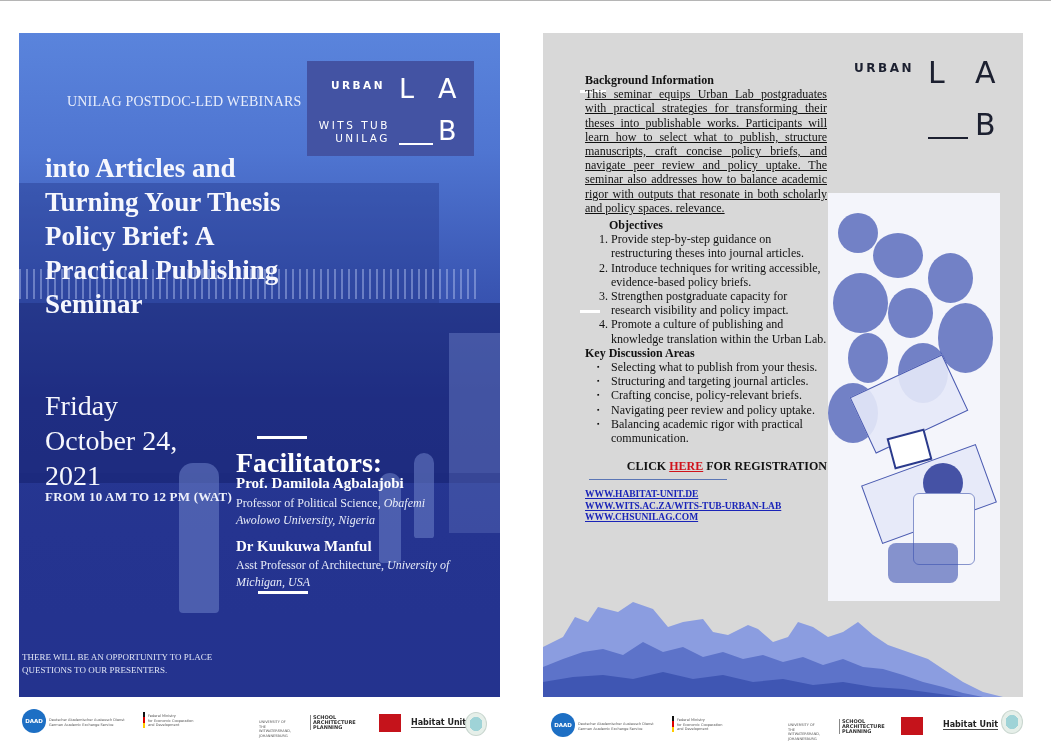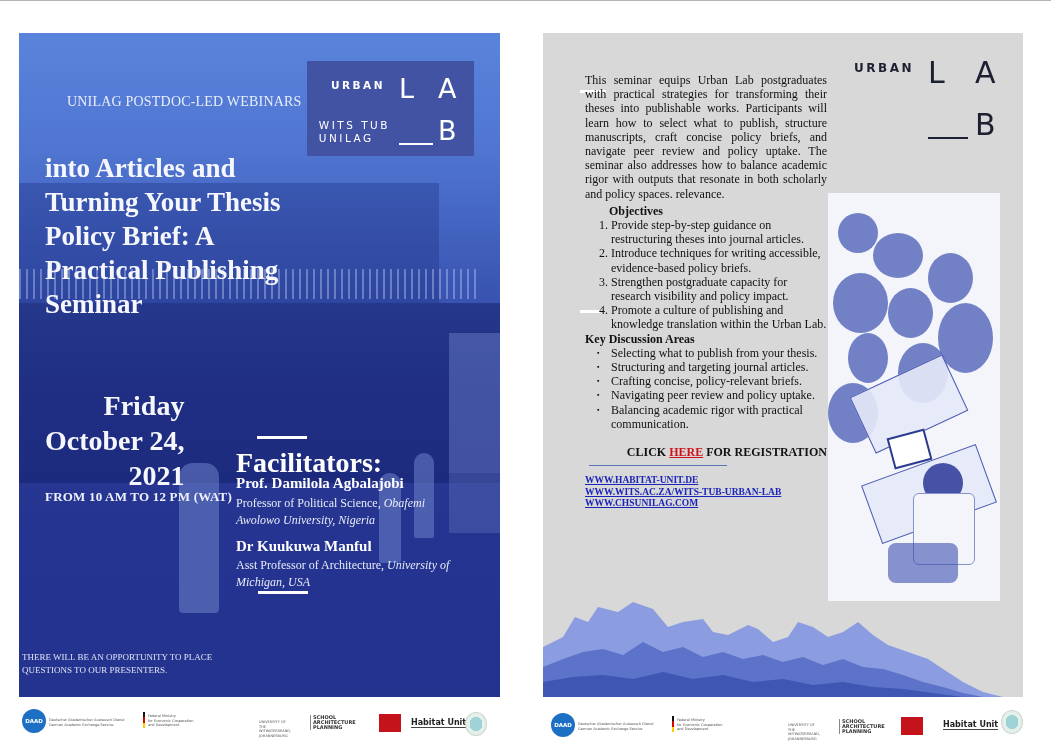--- a/index.html
+++ b/index.html
@@ -20,31 +20,31 @@
   .figure-person { position:absolute; background:rgba(110,130,200,0.55); border-radius:14px 14px 4px 4px; }
 
   .webinar-label {
     position:absolute; left:48px; top:61px; font-size:14px; color:#e8edfb; letter-spacing:0.2px;
   }
   .logo-box {
     position:absolute; left:288px; top:28px; width:167px; height:95px; background:#4353a3;
     font-family:"DejaVu Sans", sans-serif; color:#fff;
   }
   .logo-box .urban { position:absolute; left:24px; top:18px; font-size:10.5px; letter-spacing:2.5px; font-weight:bold; }
-  .logo-box .wits { position:absolute; right:84px; top:58px; font-size:10.5px; letter-spacing:2.5px; text-align:left; line-height:13px; }
+  .logo-box .wits { position:absolute; right:84px; top:58px; font-size:10.5px; letter-spacing:2.5px; text-align:right; line-height:13px; }
   .logo-box .L { position:absolute; left:92px; top:12px; font-size:27px; }
   .logo-box .A { position:absolute; left:131px; top:12px; font-size:27px; }
   .logo-box .B { position:absolute; left:131px; top:54px; font-size:27px; }
   .logo-box .bar { position:absolute; left:92px; top:82px; width:34px; height:2px; background:#fff; }
 
   .main-title {
     position:absolute; left:26px; top:118px; width:300px; font-weight:bold; font-size:27px; line-height:34px;
     color:#f6f7fd;
   }
-  .date-block { position:absolute; left:26px; top:355px; font-weight:bold; color:#f6f7fd; font-size:28px; line-height:35px;text-align:right; }
+  .date-block { position:absolute; left:26px; top:355px; font-weight:normal; color:#f6f7fd; font-size:28px; line-height:35px; }
   .time-text { position:absolute; left:26px; top:456px; font-weight:bold; color:#eef1fb; font-size:13px; letter-spacing:0.2px; }
 
   .white-rule { position:absolute; height:3px; background:#ffffff; }
   .fac-heading { position:absolute; left:217px; top:414px; font-weight:bold; color:#fff; font-size:28px; }
   .fac-name { position:absolute; left:217px; font-weight:bold; color:#fff; font-size:15px; }
   .fac-role { position:absolute; left:217px; width:230px; color:#e8ecf8; font-size:12px; line-height:17px; }
   .fac-role i { font-style:italic; }
 
   .note { position:absolute; left:3px; top:618px; color:#dfe4f5; font-size:9px; line-height:13px; }
 
@@ -54,21 +54,21 @@
   }
   .r-logo { position:absolute; left:311px; top:26px; font-family:"DejaVu Sans", sans-serif; color:#1c2030; }
   .r-logo .urban { position:absolute; left:0; top:2px; font-size:12px; letter-spacing:2.5px; font-weight:bold; }
   .r-logo .L { position:absolute; left:74px; top:-4px; font-size:30px; }
   .r-logo .A { position:absolute; left:121px; top:-4px; font-size:30px; }
   .r-logo .B { position:absolute; left:121px; top:48px; font-size:30px; }
   .r-logo .bar { position:absolute; left:74px; top:78px; width:40px; height:2px; background:#1c2030; }
 
   .content { position:absolute; left:42px; top:40px; width:242px; color:#111; font-size:12px; line-height:14.2px; }
   .content h3 { margin:0; font-size:12px; font-weight:bold; }
-  .content p { margin:0; text-align:justify; }
+  .content p { margin:0; text-align:justify;text-decoration:underline; }
   .content ol { margin:0; padding-left:26px; }
   .content ul { margin:0; padding-left:26px; list-style:none; }
   .content ul li { position:relative; }
   .content ul li::before { content:"\25AA"; position:absolute; left:-14px; top:0; font-size:7px; }
   .reg { margin-top:14px; font-weight:bold; font-size:12px;text-align:right; }
   .reg a { color:#d0121b; text-decoration:underline; }
   .reg-rule { width:138px; height:1px; background:#5b76b5; margin:6px 0 0 4px; }
   .links { margin-top:9px; }
   .links a { display:block; color:#1a24b8; font-weight:bold; font-size:9.5px; line-height:11.5px; text-decoration:underline; }
   .white-dash { position:absolute; height:3px; background:#fff; }
@@ -167,20 +167,21 @@
     <span class="L">L</span>
     <span class="A">A</span>
     <span class="bar"></span>
     <span class="B">B</span>
   </div>
 
   <div class="white-dash" style="left:37px;top:57px;width:26px;"></div>
   <div class="white-dash" style="left:37px;top:277px;width:20px;"></div>
 
   <div class="content">
+    <h3>Background Information</h3>
     <p>This seminar equips Urban Lab postgraduates with practical strategies for transforming their theses into publishable works. Participants will learn how to select what to publish, structure manuscripts, craft concise policy briefs, and navigate peer review and policy uptake. The seminar also addresses how to balance academic rigor with outputs that resonate in both scholarly and policy spaces. relevance.</p>
 
     <h3 style="margin-top:3px;margin-left:24px;">Objectives</h3>
     <ol>
       <li>Provide step-by-step guidance on restructuring theses into journal articles.</li>
       <li>Introduce techniques for writing accessible, evidence-based policy briefs.</li>
       <li>Strengthen postgraduate capacity for research visibility and policy impact.</li>
       <li>Promote a culture of publishing and knowledge translation within the Urban Lab.</li>
     </ol>
 

